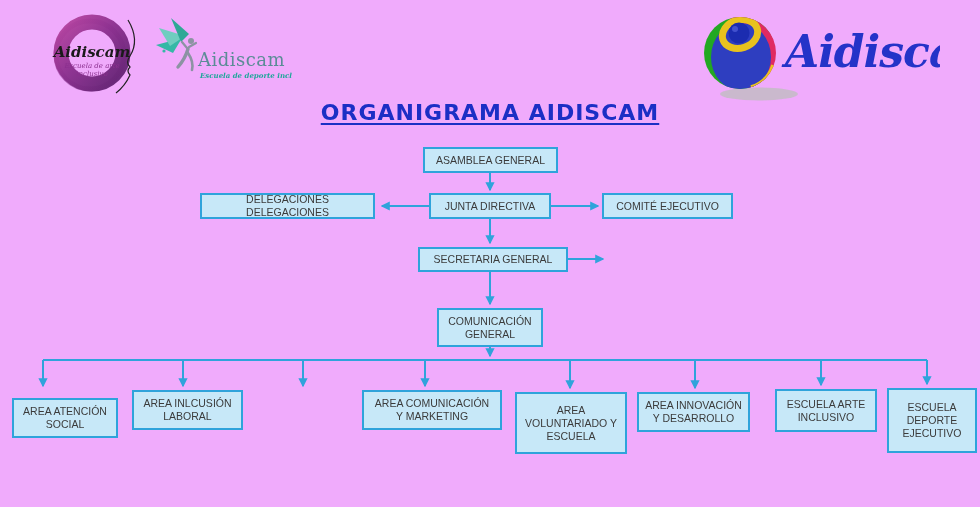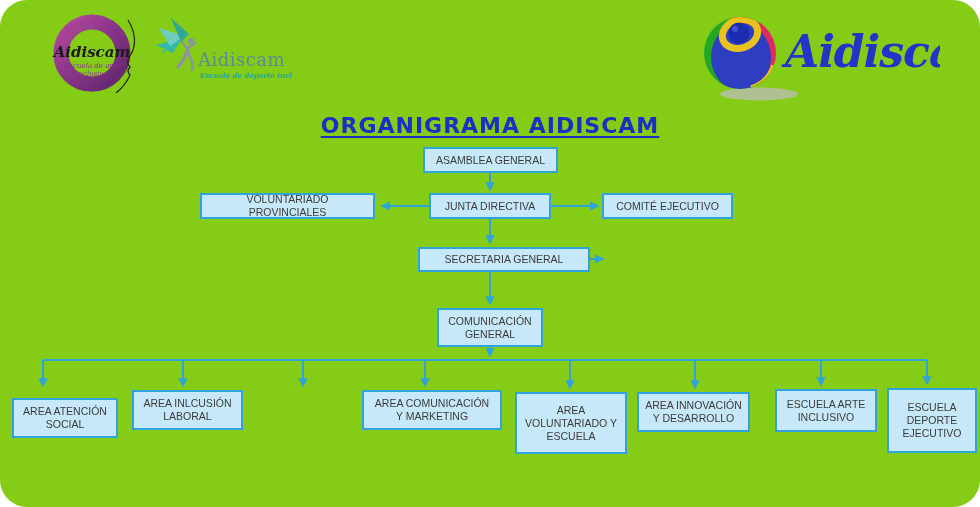--- a/index.html
+++ b/index.html
@@ -4,28 +4,28 @@
 <style>
   :root{
     --box-fill:#C7E8F8;
     --box-border:#2FA3DB;
     --connector:#2FA3DB;
     --title-color:#1B2FC5;
     --box-text:#3B3B3B;
   }
   html,body{margin:0;padding:0;background:#fff;}
   .canvas{
-    position:relative;width:980px;height:507px;background:#84cc16;
-    font-family:"Liberation Sans",sans-serif;overflow:hidden;border-radius:27px;
+    position:relative;width:980px;height:507px;background:#f0abfc;
+    font-family:"Liberation Sans",sans-serif;overflow:hidden;
   }
   .page-title{
     position:absolute;left:290px;top:100px;width:400px;text-align:center;
     font-family:"DejaVu Sans",sans-serif;font-weight:bold;font-size:22px;
     color:var(--title-color);letter-spacing:1px;
-    text-decoration:underline;text-decoration-thickness:2px;text-underline-offset:3px;margin-top:13px;
+    text-decoration:underline;text-decoration-thickness:2px;text-underline-offset:3px;
   }
   .box{
     position:absolute;box-sizing:border-box;
     background:var(--box-fill);border:2px solid var(--box-border);
     display:flex;align-items:center;justify-content:center;text-align:center;
     font-size:10.5px;line-height:13px;color:var(--box-text);
     padding:1px 6px;
   }
   .connectors{position:absolute;left:0;top:0;pointer-events:none;}
   .logo{position:absolute;}
@@ -117,27 +117,27 @@
       <path d="M425,360 V386" marker-end="url(#ah)"></path>
       <path d="M570,360 V388" marker-end="url(#ah)"></path>
       <path d="M695,360 V388" marker-end="url(#ah)"></path>
       <path d="M821,360 V385" marker-end="url(#ah)"></path>
       <path d="M927,360 V384" marker-end="url(#ah)"></path>
     </g>
   </svg>
 
   <div class="box" style="left:423px;top:147px;width:135px;height:26px">ASAMBLEA GENERAL</div>
 
-  <div class="box" style="left:200px;top:193px;width:175px;height:26px">VOLUNTARIADO PROVINCIALES</div>
+  <div class="box" style="left:200px;top:193px;width:175px;height:26px">DELEGACIONES DELEGACIONES</div>
 
   <div class="box" style="left:429px;top:193px;width:122px;height:26px">JUNTA DIRECTIVA</div>
 
   <div class="box" style="left:602px;top:193px;width:131px;height:26px">COMITÉ EJECUTIVO</div>
 
-  <div class="box" style="left:418px;top:247px;width:172px;height:25px">SECRETARIA GENERAL</div>
+  <div class="box" style="left:418px;top:247px;width:150px;height:25px">SECRETARIA GENERAL</div>
 
 
   <div class="box" style="left:437px;top:308px;width:106px;height:39px">COMUNICACIÓN GENERAL</div>
 
   <div class="box" style="left:12px;top:398px;width:106px;height:40px">AREA ATENCIÓN SOCIAL</div>
 
   <div class="box" style="left:132px;top:390px;width:111px;height:40px">AREA INLCUSIÓN LABORAL</div>
 
 
   <div class="box" style="left:362px;top:390px;width:140px;height:40px">AREA COMUNICACIÓN Y MARKETING</div>

